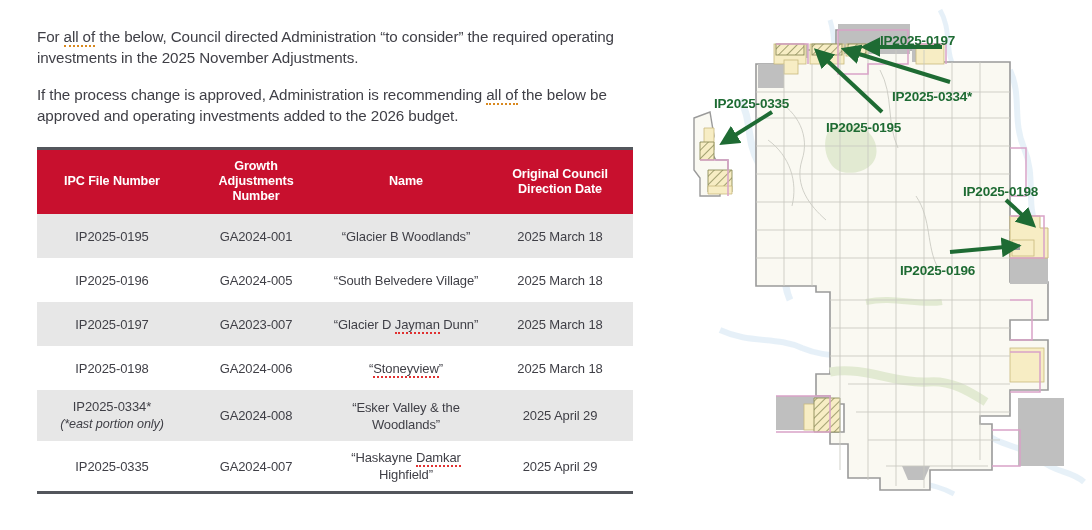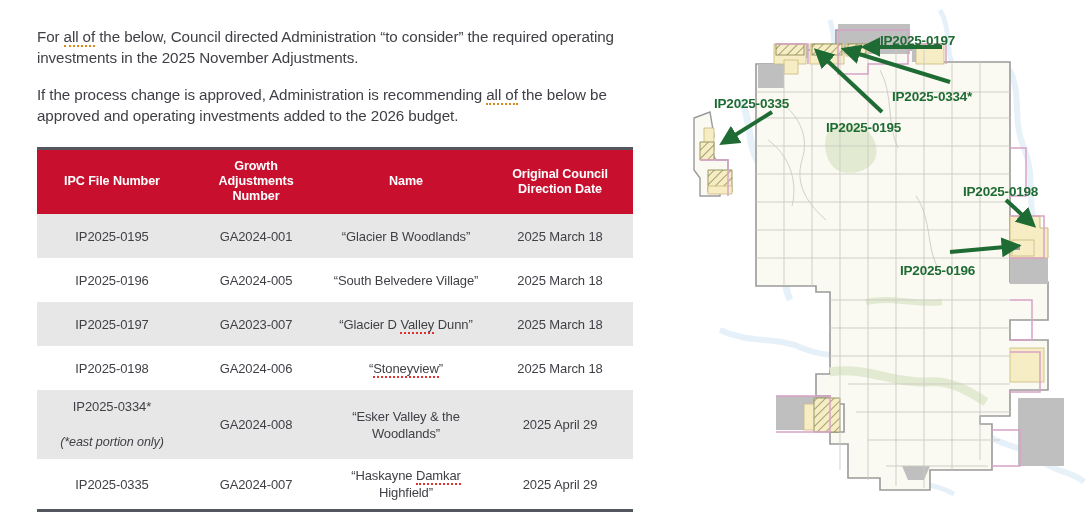--- a/index.html
+++ b/index.html
@@ -69,21 +69,21 @@
     line-height: 17px;
     height: 44px;
     letter-spacing: -0.1px;
   }
   table.ipc tbody tr.alt td { background: #E7E7E7; }
   table.ipc tbody tr.plain td { background: #ffffff; }
   .sub-note {
     display: block;
     font-style: italic;
     font-size: 12.6px;
-    margin-top: 19px;
+    margin-top: 1px;
   }
   .spell {
     border-bottom: 2px dotted #e03131;
     padding-bottom: 0px;
   }
   .col-1 { width: 150px; }
   .col-2 { width: 138px; }
   .col-3 { width: 162px; }
   .col-4 { width: 146px; }
 
@@ -159,21 +159,21 @@
             <td>“South Belvedere Village”</td>
             <td>2025 March 18</td>
           </tr>
 
           <tr class="alt">
             <td>
               <span>IP2025-0197</span>
             </td>
             <td>GA2023-007</td>
             <td>
-              <span>“Glacier D <span class="spell">Valley</span> Dunn”</span>
+              <span>“Glacier D <span class="spell">Jayman</span> Dunn”</span>
             </td>
             <td>2025 March 18</td>
           </tr>
 
           <tr class="plain">
             <td>
               <span>IP2025-0198</span>
             </td>
             <td>GA2024-006</td>
             <td>

